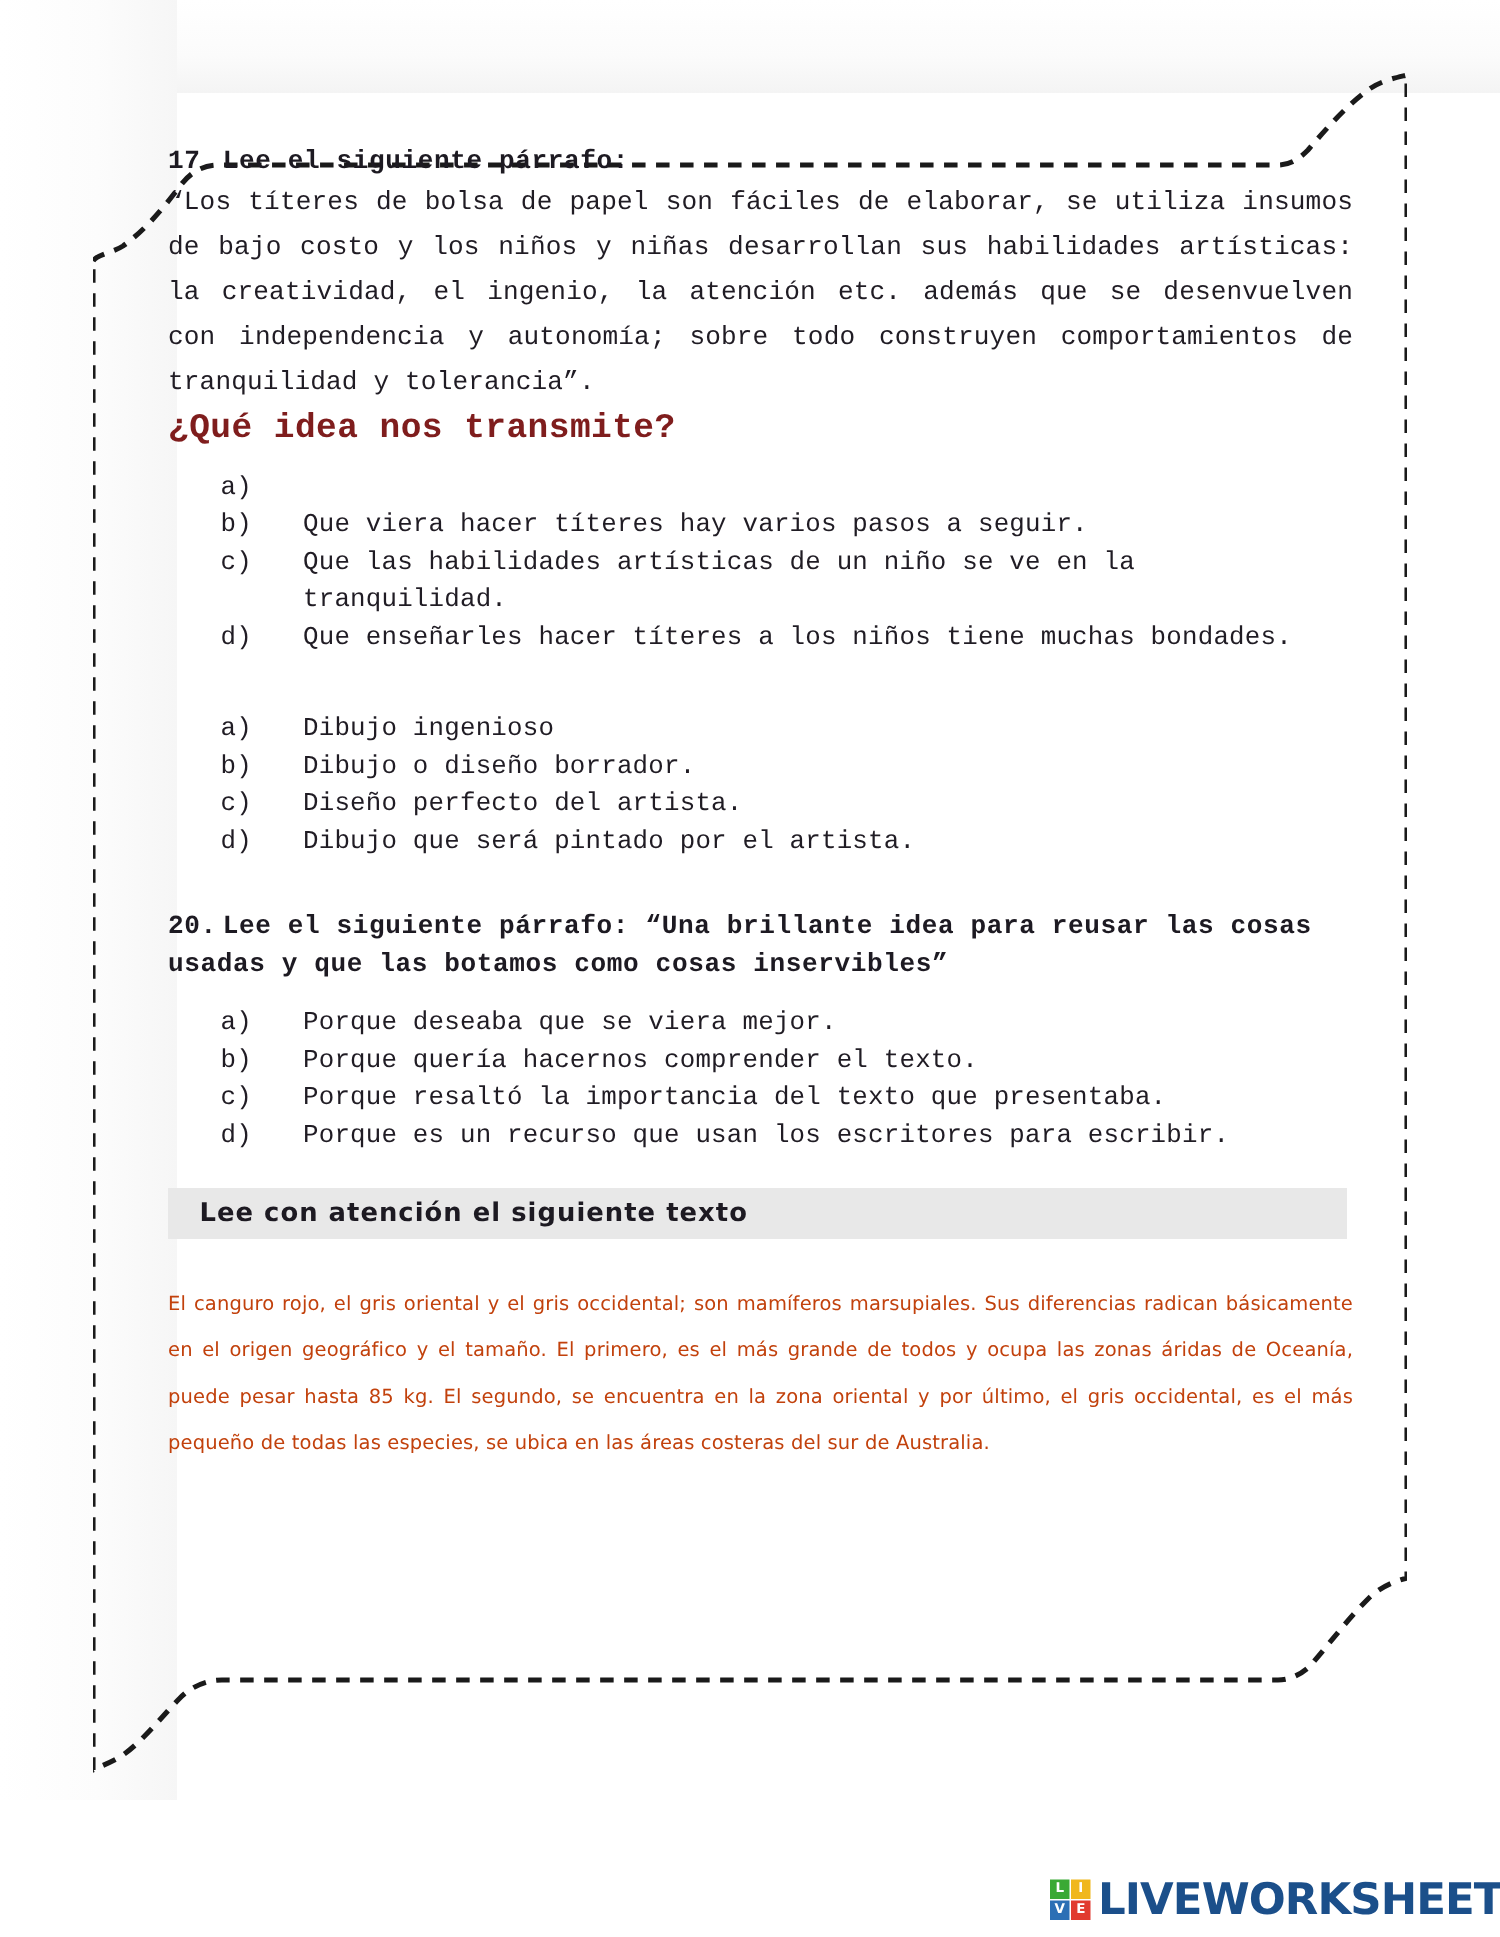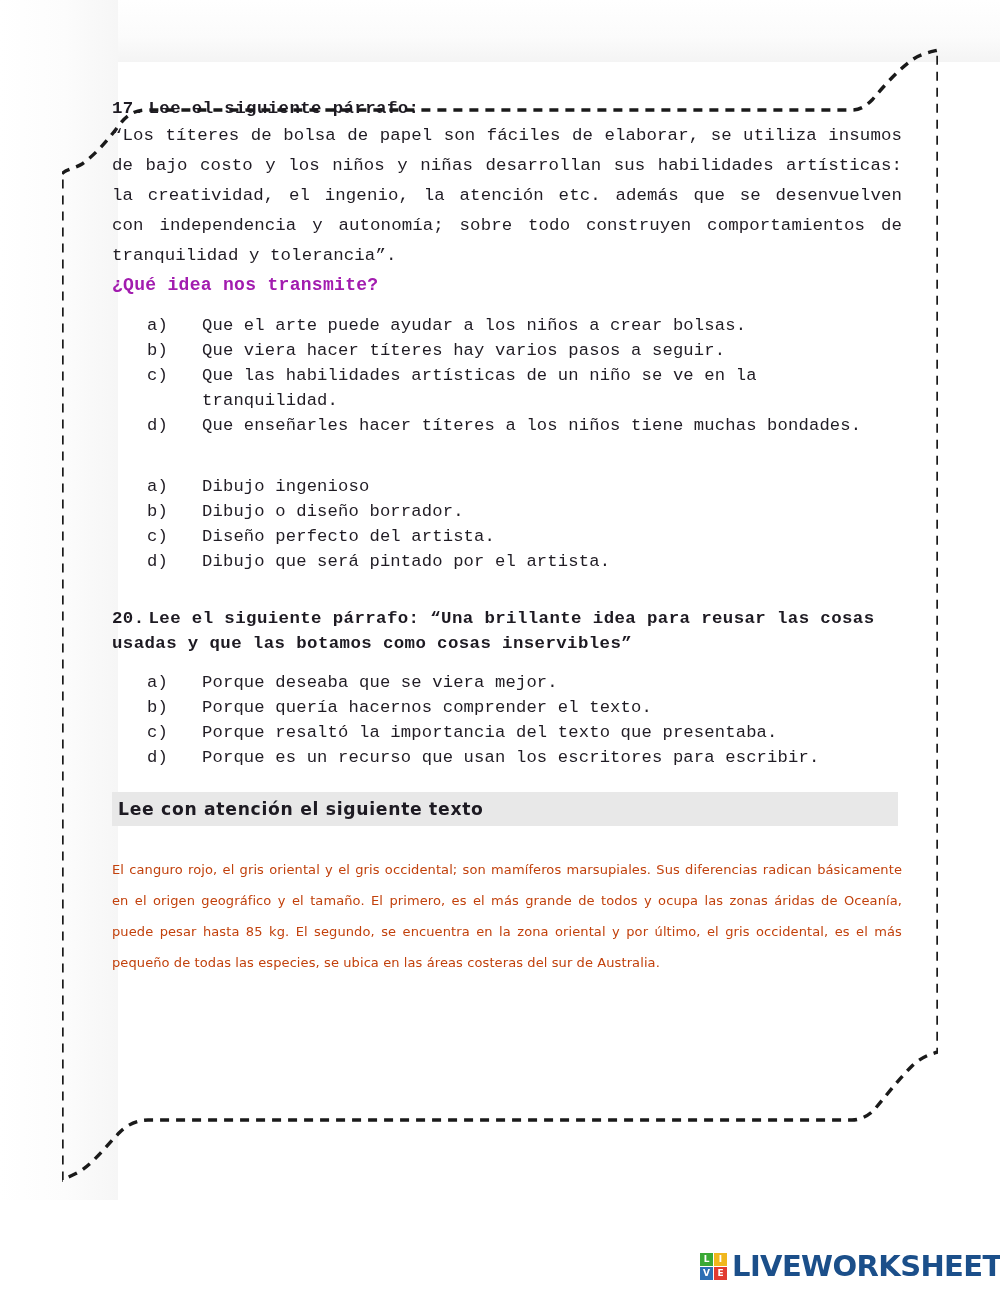--- a/index.html
+++ b/index.html
@@ -64,23 +64,23 @@
   .para {
     font-size: 17.4px;
     line-height: 30px;
     text-align: justify;
     color: #201c24;
     letter-spacing: 0.1px;
   }
 
   .q-sub {
     font-weight: bold;
-    font-size: 18px;
+    font-size: 23px;
     line-height: 28px;
-    color: #a21caf;
+    color: #7f1d1d;
     letter-spacing: 0.3px;
   }
 
   
   .options {
     margin: 14px 0 0 0;
     padding: 0;
     list-style: none;
   }
   .options li {
@@ -104,21 +104,21 @@
     width: 786px;
     height: 34px;
     display: flex;
     align-items: center;
     margin-top: 22px;
   }
   .banner-text {
     font-weight: bold;
     font-size: 17.2px;
     letter-spacing: 0.7px;
-    padding-left: 6px;
+    padding-left: 21px;
     color: #1d1a22;
   }
 
   .reading {
     margin-top: 28px;
     font-size: 13px;
     line-height: 31px;
     text-align: justify;
     color: #c2410c;
     letter-spacing: 0.1px;
@@ -198,21 +198,20 @@
   <div class="qblock">
     <div class="q-head">
       <span class="qnum">17.</span><span>Lee el siguiente párrafo:</span>
     </div>
     <div class="para">“Los títeres de bolsa de papel son fáciles de elaborar, se utiliza insumos de bajo costo y los niños y niñas desarrollan sus habilidades artísticas: la creatividad, el ingenio, la atención etc. además que se desenvuelven con independencia y autonomía; sobre todo construyen comportamientos de tranquilidad y tolerancia”.</div>
     <div class="q-sub">¿Qué idea nos transmite?</div>
 
     <ul class="options">
       <li>
         <span class="opt-letter">a)</span>
-        <span class="opt-text">Que el arte puede ayudar a los niños a crear bolsas.</span>
       </li>
       <li>
         <span class="opt-letter">b)</span>
         <span class="opt-text">Que viera hacer títeres hay varios pasos a seguir.</span>
       </li>
       <li>
         <span class="opt-letter">c)</span>
         <span class="opt-text">Que las habilidades artísticas de un niño se ve en la tranquilidad.</span>
       </li>
       <li>

